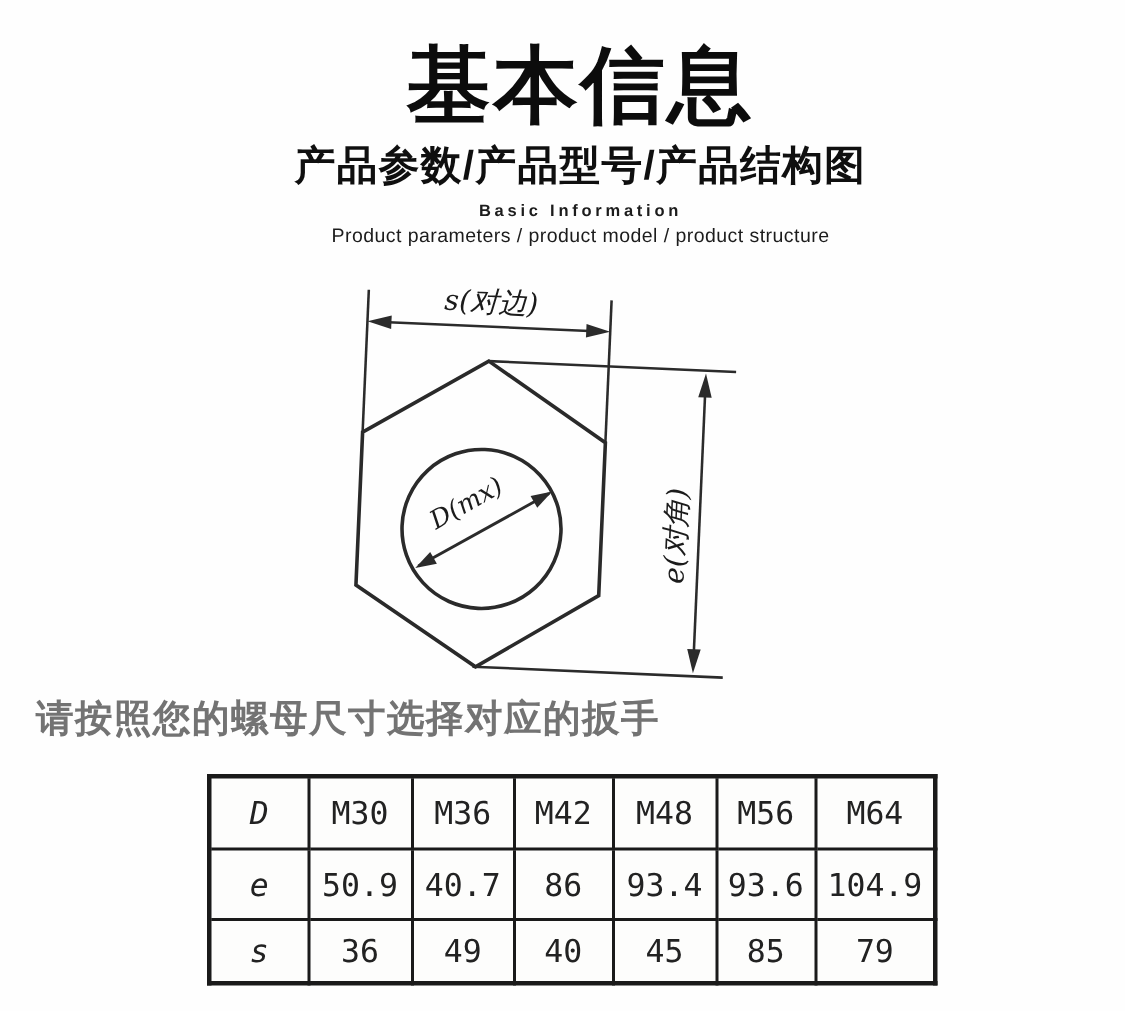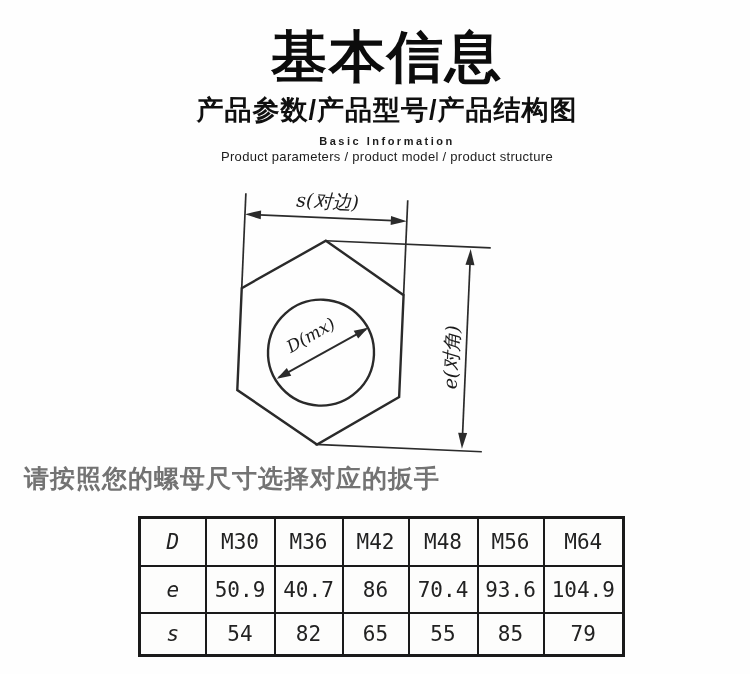--- a/index.html
+++ b/index.html
@@ -165,30 +165,30 @@
         <td>M42</td>
         <td>M48</td>
         <td>M56</td>
         <td>M64</td>
       </tr>
       <tr>
         <td class="row-label">e</td>
         <td>50.9</td>
         <td>40.7</td>
         <td>86</td>
-        <td>70.4</td>
+        <td>93.4</td>
         <td>93.6</td>
         <td>104.9</td>
       </tr>
       <tr>
         <td class="row-label">s</td>
-        <td>54</td>
-        <td>82</td>
-        <td>65</td>
-        <td>55</td>
+        <td>36</td>
+        <td>49</td>
+        <td>40</td>
+        <td>45</td>
         <td>85</td>
         <td>79</td>
       </tr>
     </tbody>
       </table>
   </div>
 
 </div>
 
 </body></html>

